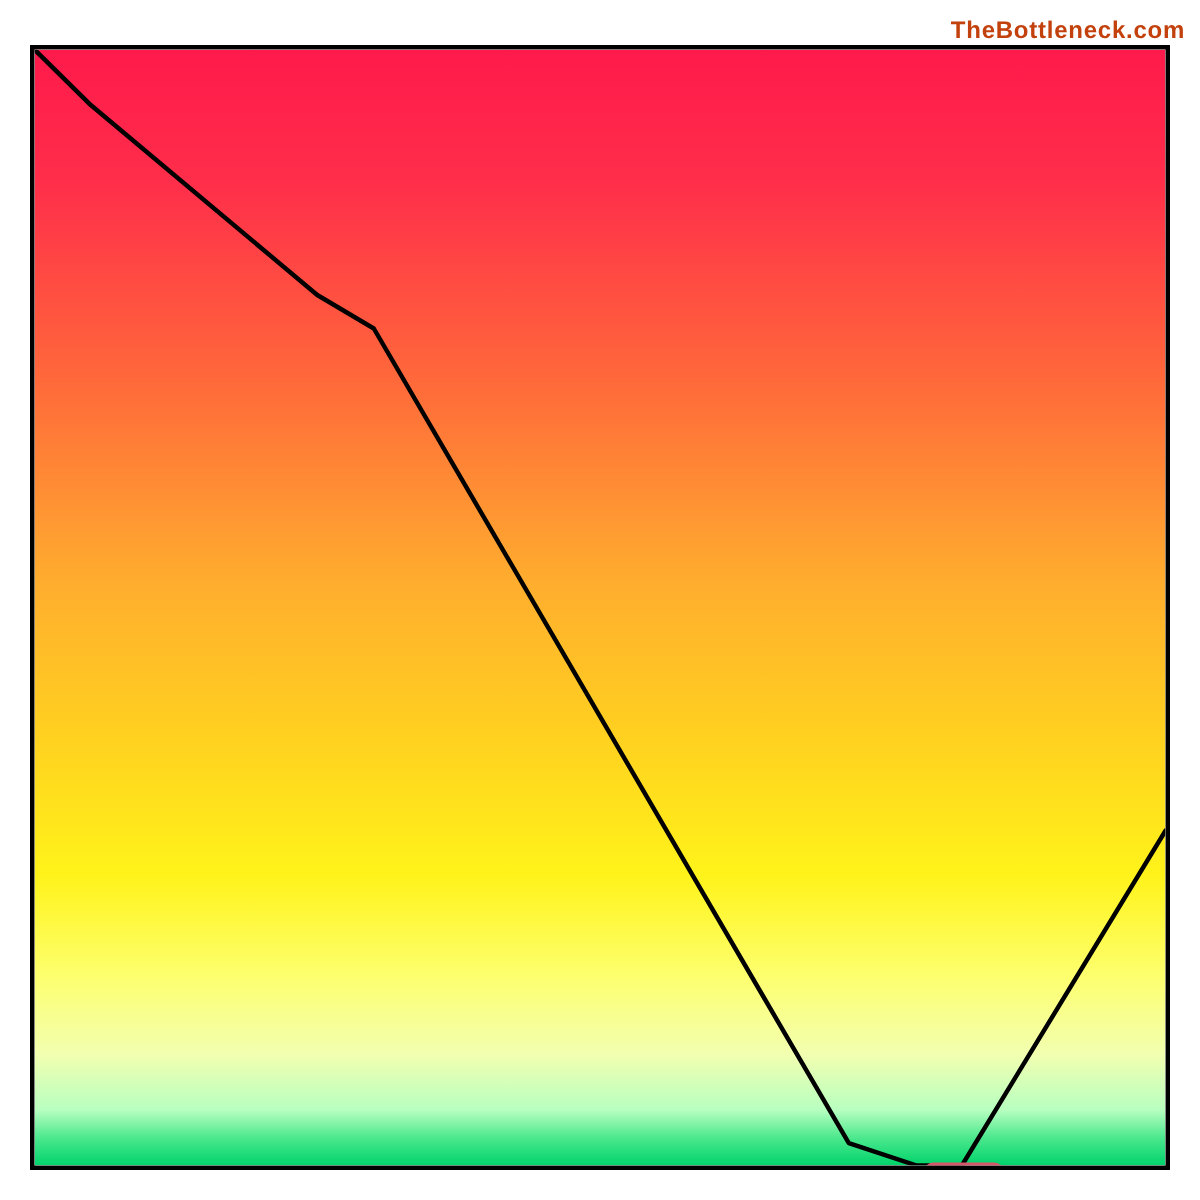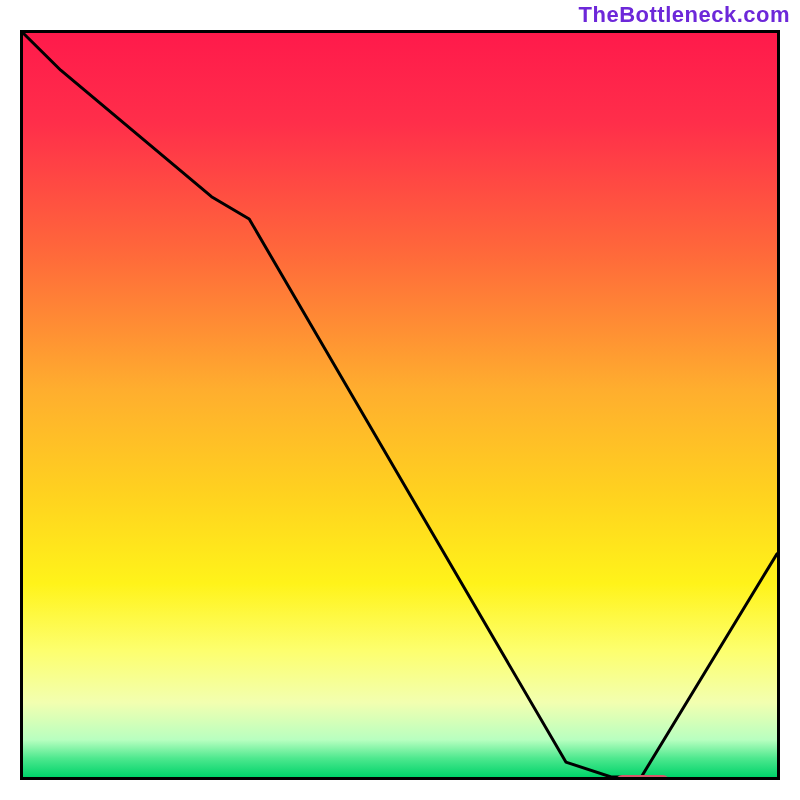--- a/index.html
+++ b/index.html
@@ -10,25 +10,25 @@
     background: #ffffff;
     font-family: Arial, Helvetica, sans-serif;
   }
   .container {
     position: relative;
     width: 800px;
     height: 800px;
   }
   .watermark {
     position: absolute;
-    top: 2px;
+    top: 12px;
     right: 10px;
-    font-size: 22px;
+    font-size: 16px;
     font-weight: 600;
-    color: #6d28d9;
+    color: #c2410c;
     letter-spacing: 0.5px;
   }
   .plot-frame {
     position: absolute;
     left: 20px;
     top: 30px;
     width: 760px;
     height: 750px;
     border: 3px solid #000000;
     box-sizing: border-box;

